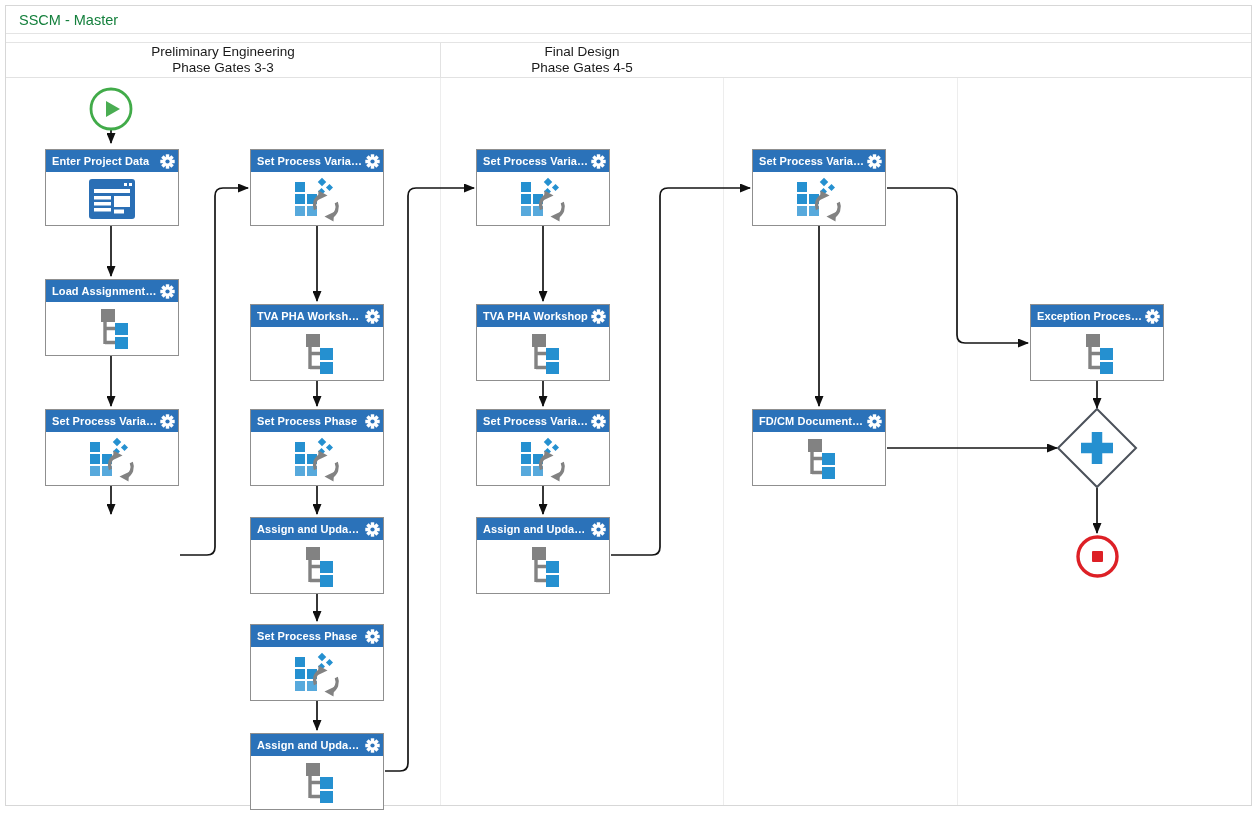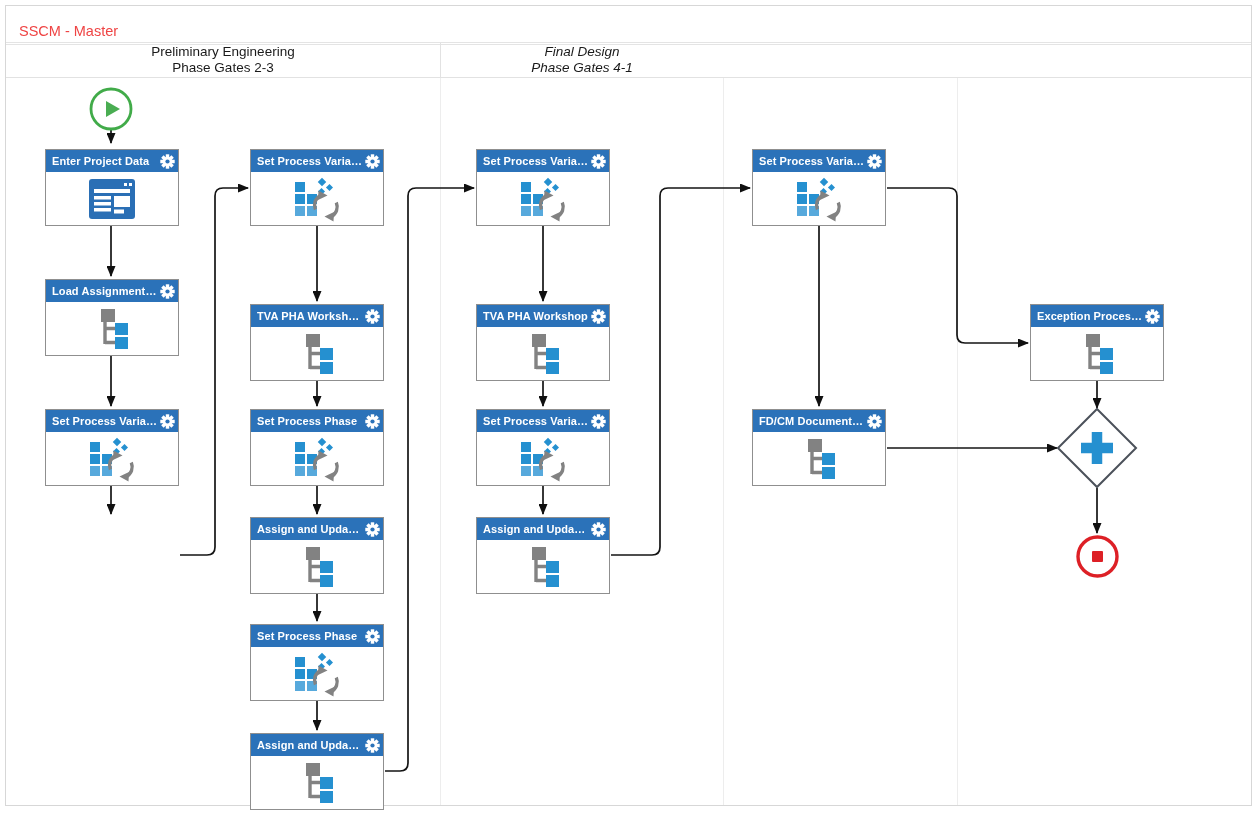--- a/index.html
+++ b/index.html
@@ -1,22 +1,22 @@
 <!DOCTYPE html>
 <html style="--node_header: #2b72b9; --icon_blue: #2590d0; --icon_blue_light: #57a9dc; --icon_gray: #828282; --start_green: #41ab49; --stop_red: #dd2026; --plus_blue: #2590d0; --diamond_border: #4b515a;"><head>
 <meta charset="utf-8">
 <style>
   * { margin:0; padding:0; box-sizing:border-box; }
   html,body { width:1258px; height:813px; background:#fff; font-family:"Liberation Sans", sans-serif; }
   #frame { position:absolute; left:5px; top:5px; width:1247px; height:801px; border:1px solid #d7d7d7; background:#fff; }
-  #titlebar { position:absolute; left:0; top:0; width:100%; height:28px; border-bottom:1px solid #e4e4e4; display:flex; align-items:center; padding-left:13px; font-size:14.5px; color:#ef4444;margin-top:11px; }
+  #titlebar { position:absolute; left:0; top:0; width:100%; height:28px; border-bottom:1px solid #e4e4e4; display:flex; align-items:center; padding-left:13px; font-size:14.5px; color:#15803d; }
   #substrip { position:absolute; left:0; top:28px; width:100%; height:9px; border-bottom:1px solid #e4e4e4; }
   #laneheaders { position:absolute; left:0; top:37px; width:100%; height:35px; border-bottom:1px solid #e2e2e2; display:flex;align-items:center; }
   .lanehead { height:100%; display:flex; flex-direction:column; align-items:center; justify-content:center; font-size:13.5px; line-height:16.5px; color:#1a1a1a; }
-  .lanehead + .lanehead { border-left:1px solid #e2e2e2;font-style:italic; }
+  .lanehead + .lanehead { border-left:1px solid #e2e2e2; }
   .lane-sep { position:absolute; top:72px; bottom:0; width:1px; background:#ededed; }
   #canvas { position:absolute; left:0; top:72px; width:1245px; height:727px; }
   #connector-layer { position:absolute; left:0; top:0; width:1245px; height:727px; z-index:2; }
   .node { position:absolute; width:134px; height:77px; border:1px solid #8f8f8f; background:#fff; z-index:3; }
   .node-header { height:22px; background:var(--node_header); color:#fff; display:flex; align-items:center; padding:0 3px 0 6px; }
   .node-title { flex:1 1 auto; font-size:11px; font-weight:bold; white-space:nowrap; overflow:hidden; text-overflow:ellipsis; letter-spacing:.1px; }
   .gear { flex:0 0 auto; width:15px; height:15px; margin-left:2px; }
   .node-body { height:53px; display:flex; align-items:center; justify-content:center; }
   .term { position:absolute; z-index:3; }
   .ic-blue { fill:var(--icon_blue); }
@@ -77,25 +77,25 @@
 <div id="frame">
 
   <div id="titlebar">
     <span>SSCM - Master</span>
   </div>
   <div id="substrip"></div>
 
   <div id="laneheaders">
     <div class="lanehead" style="width:434px">
       <span>Preliminary Engineering</span>
-      <span>Phase Gates 2-3</span>
+      <span>Phase Gates 3-3</span>
     </div>
     <div class="lanehead" style="width:283px">
       <span>Final Design</span>
-      <span>Phase Gates 4-1</span>
+      <span>Phase Gates 4-5</span>
     </div>
   </div>
 
   <div class="lane-sep" style="left:434px"></div>
   <div class="lane-sep" style="left:717px"></div>
   <div class="lane-sep" style="left:951px"></div>
 
   <div id="canvas">
 
     <svg id="connector-layer" viewBox="0 0 1245 727">

